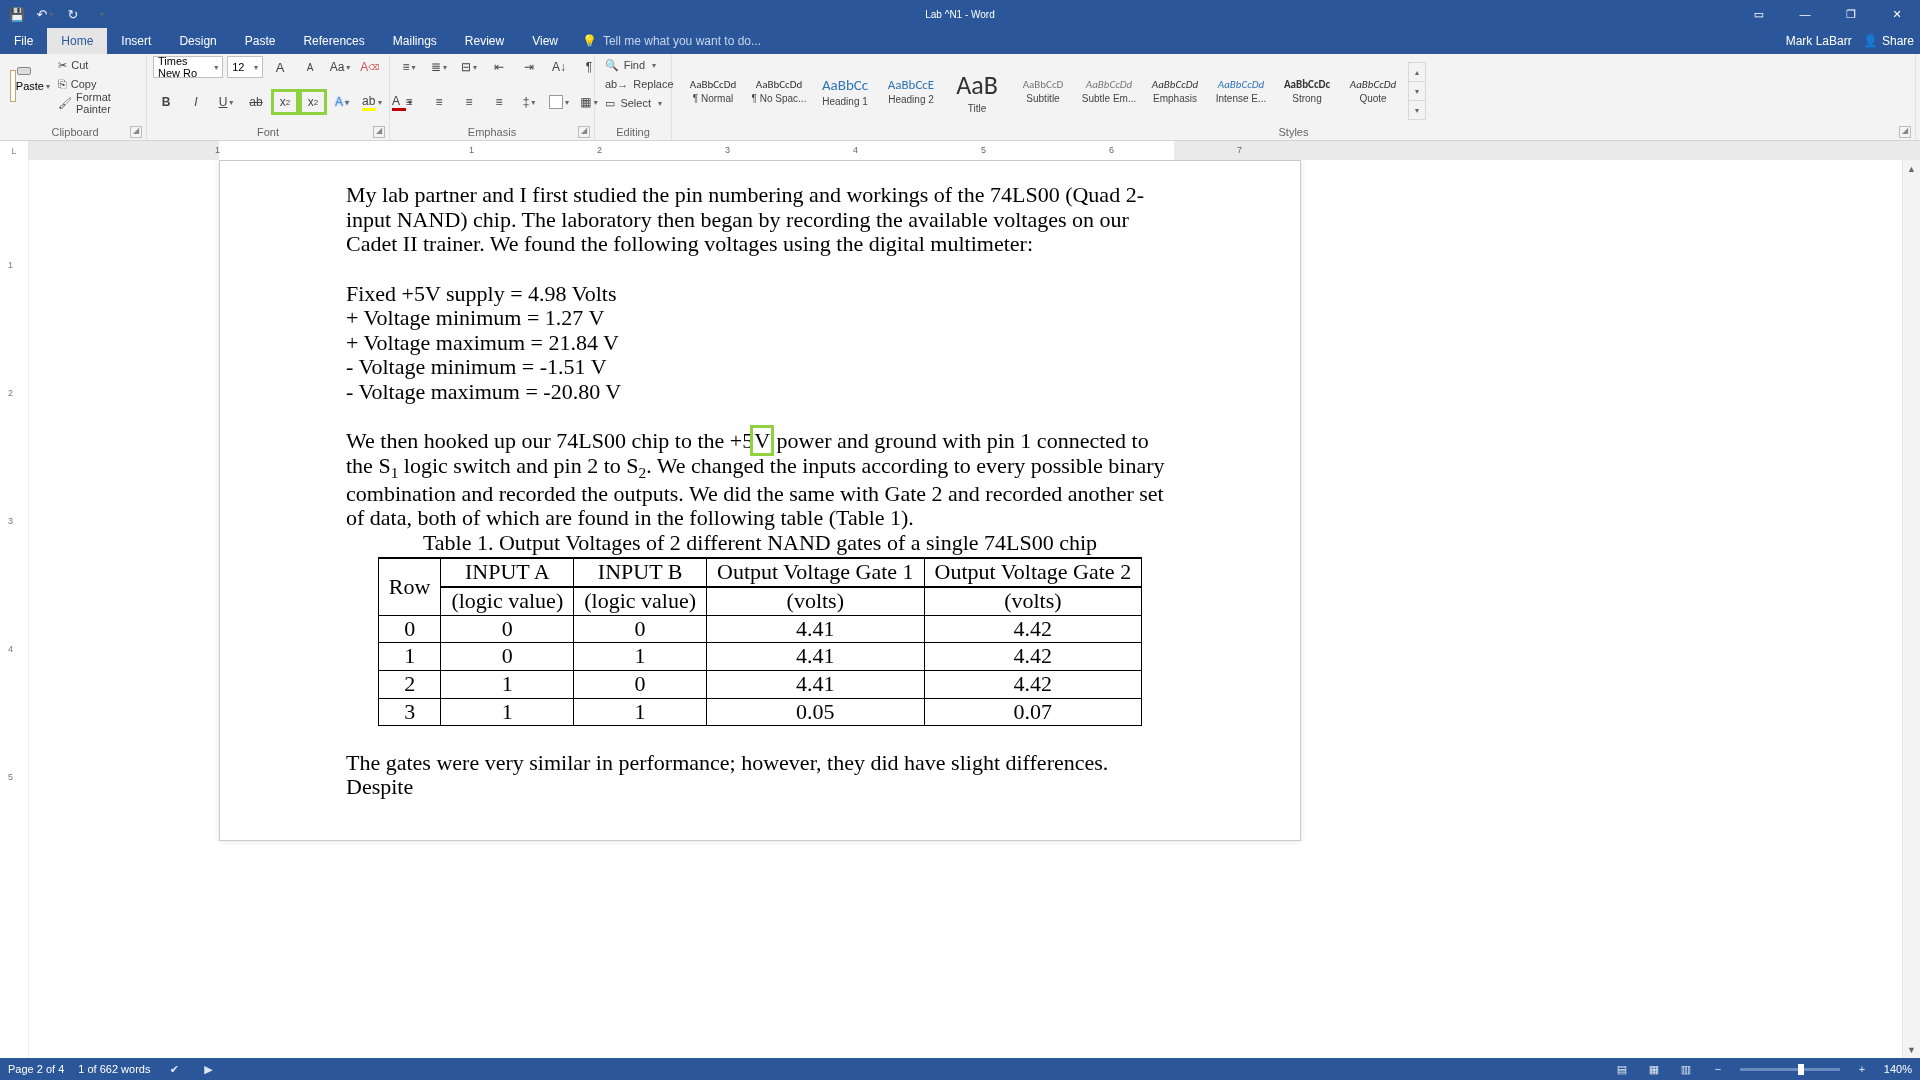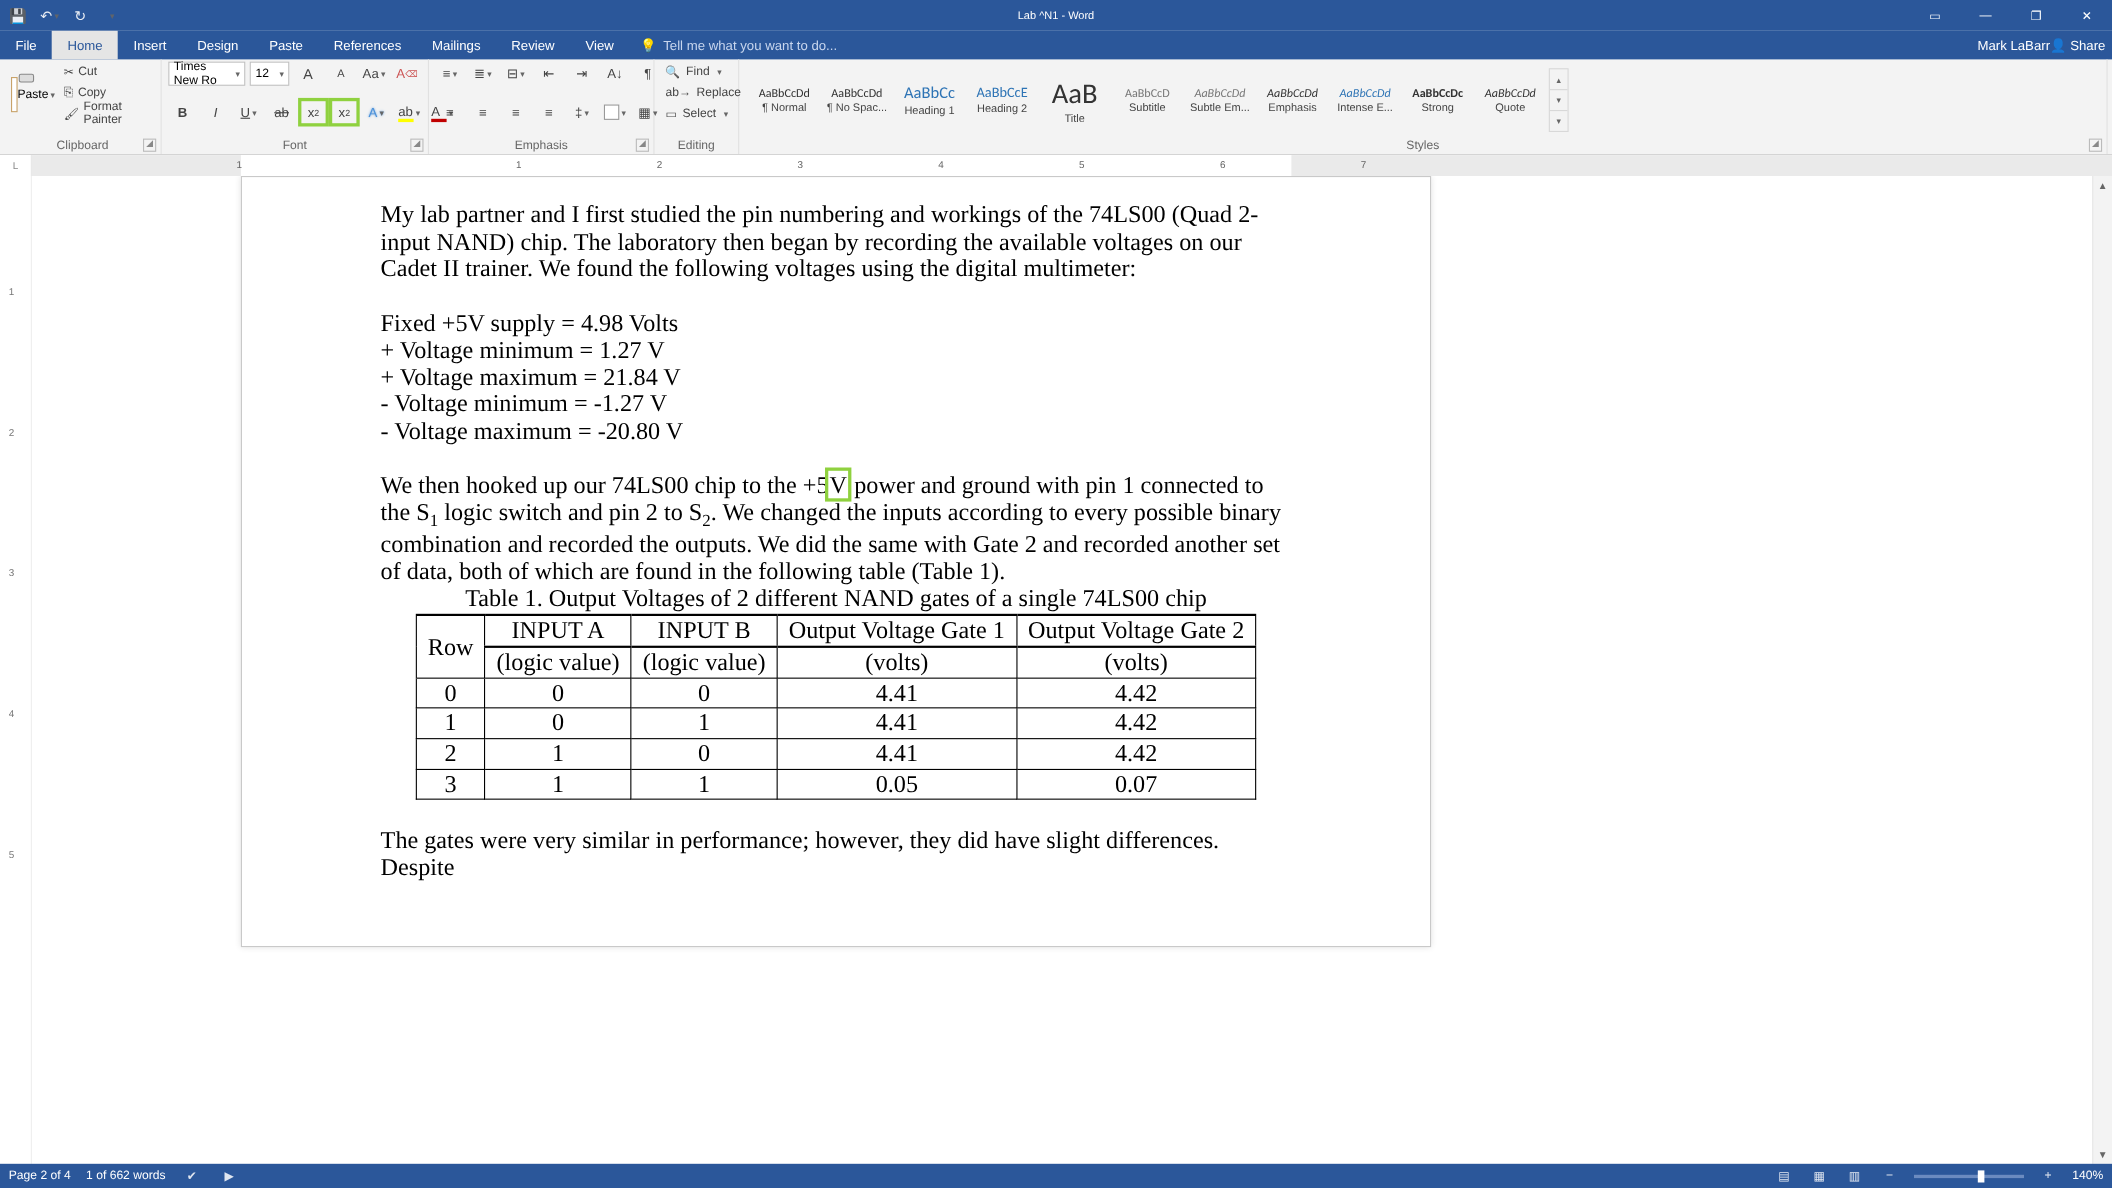--- a/index.html
+++ b/index.html
@@ -6,42 +6,42 @@
 .titlebar{height:28px;background:#2b579a;color:#fff;display:flex;align-items:center;position:relative}
 .titlebar .qat{display:flex;align-items:center;gap:10px;padding:0 8px}
 .titlebar .qat .qico{width:18px;height:18px;display:flex;align-items:center;justify-content:center;font-size:13px;opacity:.9}
 .titlebar .doctitle{position:absolute;left:50%;transform:translateX(-50%);font-size:10px}
 .titlebar .winctl{margin-left:auto;display:flex}
 .titlebar .winctl div{width:46px;height:28px;display:flex;align-items:center;justify-content:center;font-size:11px}
 .tabs{height:26px;background:#2b579a;color:#fff;display:flex;align-items:stretch;position:relative}
 .tabs .tab{padding:0 14px;display:flex;align-items:center;font-size:12px;cursor:pointer}
 .tabs .tab.active{background:#e5e5e5;color:#2b579a}
 .tabs .tellme{display:flex;align-items:center;padding-left:10px;color:#c8d6ee;gap:6px}
-.tabs .right{position:absolute;right:6px;top:0;height:100%;display:flex;align-items:center;color:#fff}
+.tabs .right{position:absolute;right:6px;top:0;height:100%;display:flex;align-items:center;gap:12px;color:#fff}
 .ribbon{height:86px;background:#f3f3f3;border-bottom:1px solid #d4d4d4;display:flex;align-items:stretch;padding:0 4px}
 .group{border-right:1px solid #e1e1e1;padding:2px 6px 0 6px;display:flex;flex-direction:column;justify-content:space-between;position:relative}
 .group .label{font-size:11px;color:#666;text-align:center;padding-bottom:2px;position:relative}
 .group .label .dlg{position:absolute;right:-2px;bottom:2px;font-size:8px;color:#888;border:1px solid #bbb;width:10px;height:10px;line-height:8px;text-align:center}
 .row{display:flex;align-items:center;gap:4px}
 .btn{height:22px;min-width:20px;display:flex;align-items:center;justify-content:center;padding:0 3px;color:#444;font-size:12px;cursor:pointer}
 .fontname{border:1px solid #c0c0c0;background:#fff;height:20px;width:84px;font-size:11px;padding:0 4px;display:flex;align-items:center;justify-content:space-between}
 .fontsize{border:1px solid #c0c0c0;background:#fff;height:20px;width:36px;font-size:11px;padding:0 4px;display:flex;align-items:center;justify-content:space-between}
 .dd{font-size:8px;color:#666;margin-left:2px}
 .hl-green{outline:3px solid #8fd13f;outline-offset:-1px}
 .styles-gallery{display:flex;flex:1;align-items:center;gap:0;padding:4px 2px;overflow:hidden}
 .style-item{width:64px;height:56px;border:1px solid transparent;display:flex;flex-direction:column;align-items:center;justify-content:center;gap:2px;cursor:pointer}
 .style-item .preview{font-family:Calibri,Arial;color:#333}
 .style-item .sname{font-size:10px;color:#444;white-space:nowrap;overflow:hidden;text-overflow:ellipsis;max-width:60px;text-align:center}
 .ruler-row{height:20px;background:#fff;border-bottom:1px solid #e6e6e6;display:flex}
 .ruler-row .corner{width:28px;border-right:1px solid #e6e6e6;display:flex;align-items:center;justify-content:center;color:#888;font-size:9px}
 .ruler-row .hruler{flex:1;position:relative;font-size:9px;color:#777}
 .workarea{position:absolute;top:160px;bottom:22px;left:0;right:0;background:#fff;display:flex}
 .vruler{width:28px;border-right:1px solid #eee;background:#fff;position:relative}
 .page-wrap{flex:1;position:relative;overflow:hidden}
-.page{position:absolute;left:190px;top:0;width:1082px;background:#fff;border:1px solid #c9c9c9;box-shadow:0 0 6px rgba(0,0,0,.12);padding:22px 126px 59px 126px;box-sizing:border-box}
+.page{position:absolute;left:190px;top:0;width:1082px;background:#fff;border:1px solid #c9c9c9;box-shadow:0 0 6px rgba(0,0,0,.12);padding:22px 126px 40px 126px;box-sizing:border-box}
 .doc{font-family:"Times New Roman",serif;font-size:22px;color:#000;line-height:1.12}
 .doc p{margin:0}
 .doc .sub{font-size:.7em;vertical-align:sub}
 .table-caption{text-align:center;margin-top:20px;font-size:22px}
 table.data{border-collapse:collapse;margin:2px auto 0 auto;font-family:"Times New Roman",serif;font-size:22px}
 table.data th,table.data td{border:1px solid #000;padding:1px 10px;text-align:center;font-weight:normal}
 table.data thead th{border-top:2px solid #000}
 table.data thead tr:first-child th{border-bottom:none}
 .cursor-hl{outline:3px solid #8fd13f;outline-offset:0;padding:0 1px}
 .vscroll{position:absolute;right:0;top:160px;bottom:22px;width:17px;background:#f3f3f3;border-left:1px solid #e6e6e6}
@@ -286,21 +286,21 @@
     <div class="vnum" style="top:612px">5</div>
   </div>
   <div class="page-wrap">
     <div class="page">
       <div class="doc">
         <p>My lab partner and I first studied the pin numbering and workings of the 74LS00 (Quad 2-input NAND) chip. The laboratory then began by recording the available voltages on our Cadet II trainer. We found the following voltages using the digital multimeter:</p>
         <p>&nbsp;</p>
         <p>Fixed +5V supply = 4.98 Volts</p>
         <p>+ Voltage minimum = 1.27 V</p>
         <p>+ Voltage maximum = 21.84 V</p>
-        <p>- Voltage minimum = -1.27 V</p>
+        <p>- Voltage minimum = -1.51 V</p>
         <p>- Voltage maximum = -20.80 V</p>
         <p>&nbsp;</p>
         <p><span>We then hooked up our 74LS00 chip to the +5</span><span class="cursor-hl">V</span><span> power and ground with pin 1 connected to the S</span><span class="sub">1</span><span> logic switch and pin 2 to S</span><span class="sub">2</span><span>. We changed the inputs according to every possible binary combination and recorded the outputs. We did the same with Gate 2 and recorded another set of data, both of which are found in the following table (Table 1).</span></p>
         <p class="table-caption">Table 1. Output Voltages of 2 different NAND gates of a single 74LS00 chip</p>
         <table class="data">
           <thead>
             <tr>
               <th rowspan="2">Row</th>
               <th>INPUT A</th>
               <th>INPUT B</th>

